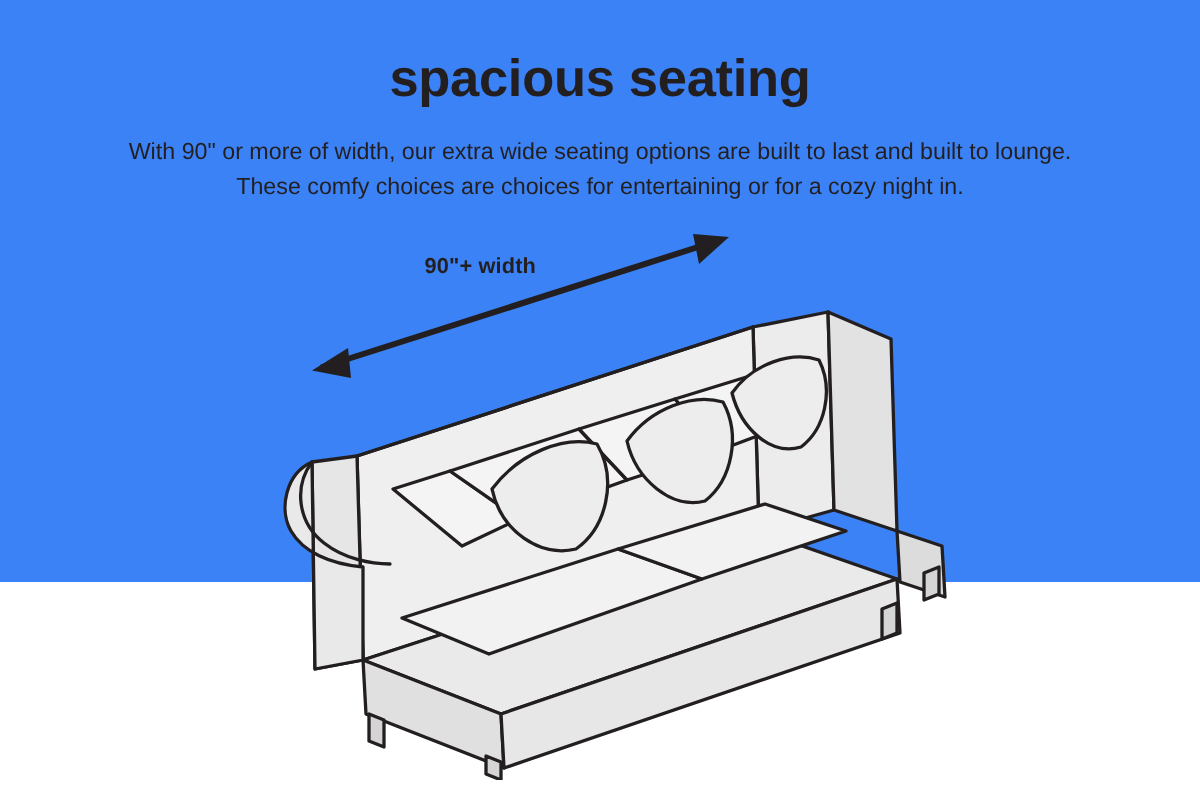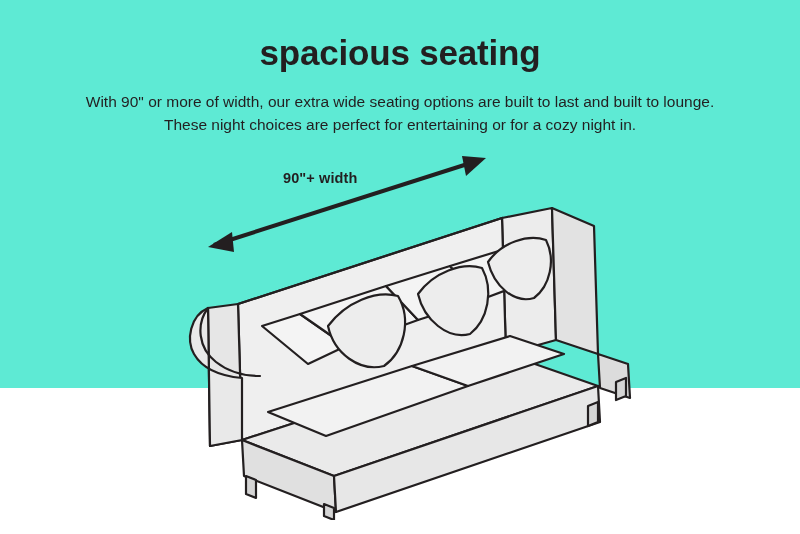--- a/index.html
+++ b/index.html
@@ -12,21 +12,21 @@
     height: 534px;
     font-family: "Liberation Sans", sans-serif;
     color: #231f20;
     overflow: hidden;
     position: relative;
   }
   .page {
     position: relative;
     width: 800px;
     height: 388px;
-    background: #5eead4;
+    background: #3b82f6;
   }
   .heading {
     position: absolute;
     top: 34px;
     left: 0;
     width: 800px;
     text-align: center;
     font-size: 35px;
     font-weight: bold;
     letter-spacing: -0.2px;
@@ -66,21 +66,21 @@
 </style>
 </head>
 <body>
 
 <div class="page">
 
   <div class="heading">spacious seating</div>
 
   <div class="subcopy">
     <span class="line">With 90" or more of width, our extra wide seating options are built to last and built to lounge.</span>
-    <span class="line">These night choices are perfect for entertaining or for a cozy night in.</span>
+    <span class="line">These comfy choices are choices for entertaining or for a cozy night in.</span>
   </div>
 
   <div class="dim-label">90"+ width</div>
 
   <div class="illustration">
     <svg width="520" height="380" viewBox="0 0 520 380" xmlns="http://www.w3.org/2000/svg">
 
       <g>
         <line x1="64" y1="105" x2="330" y2="20" stroke="#231f20" stroke-width="4"></line>
         <polygon points="58,107 82,92 84,112" fill="#231f20"></polygon>

